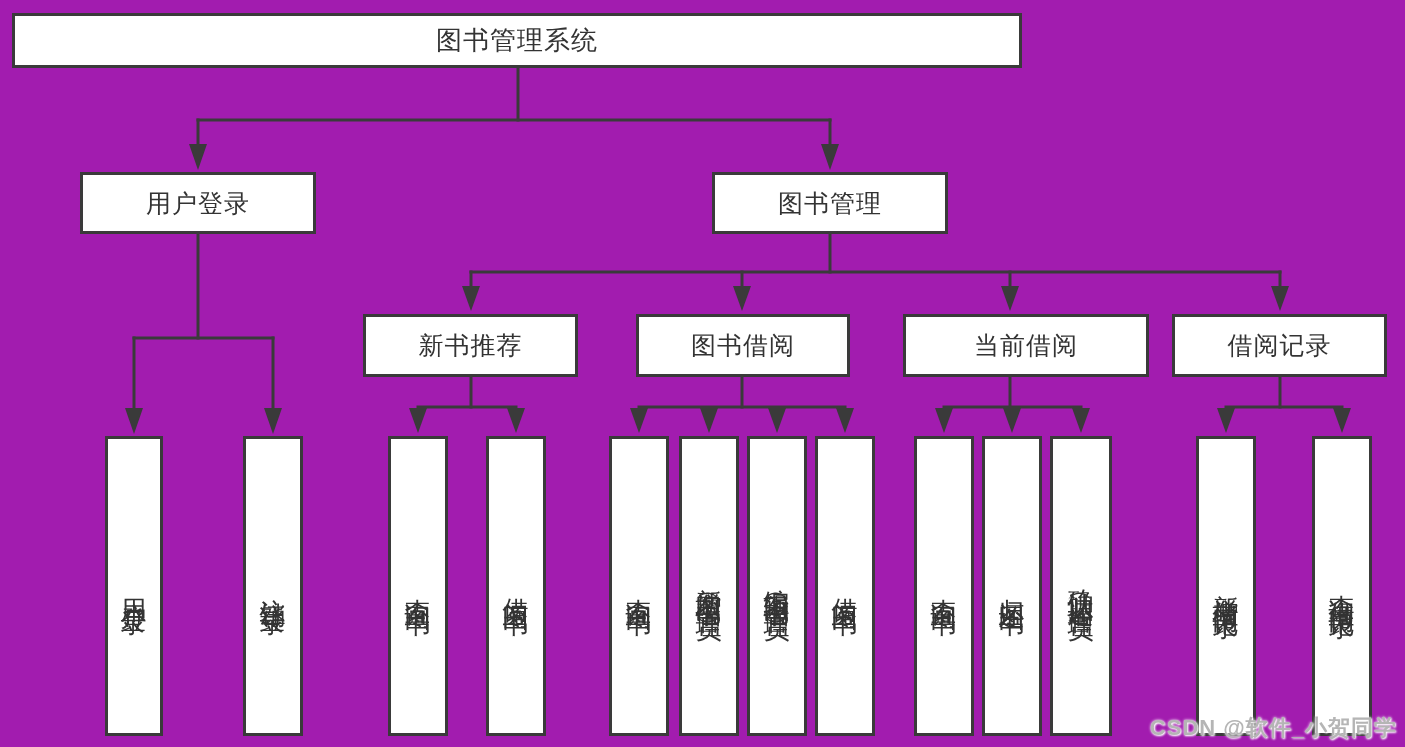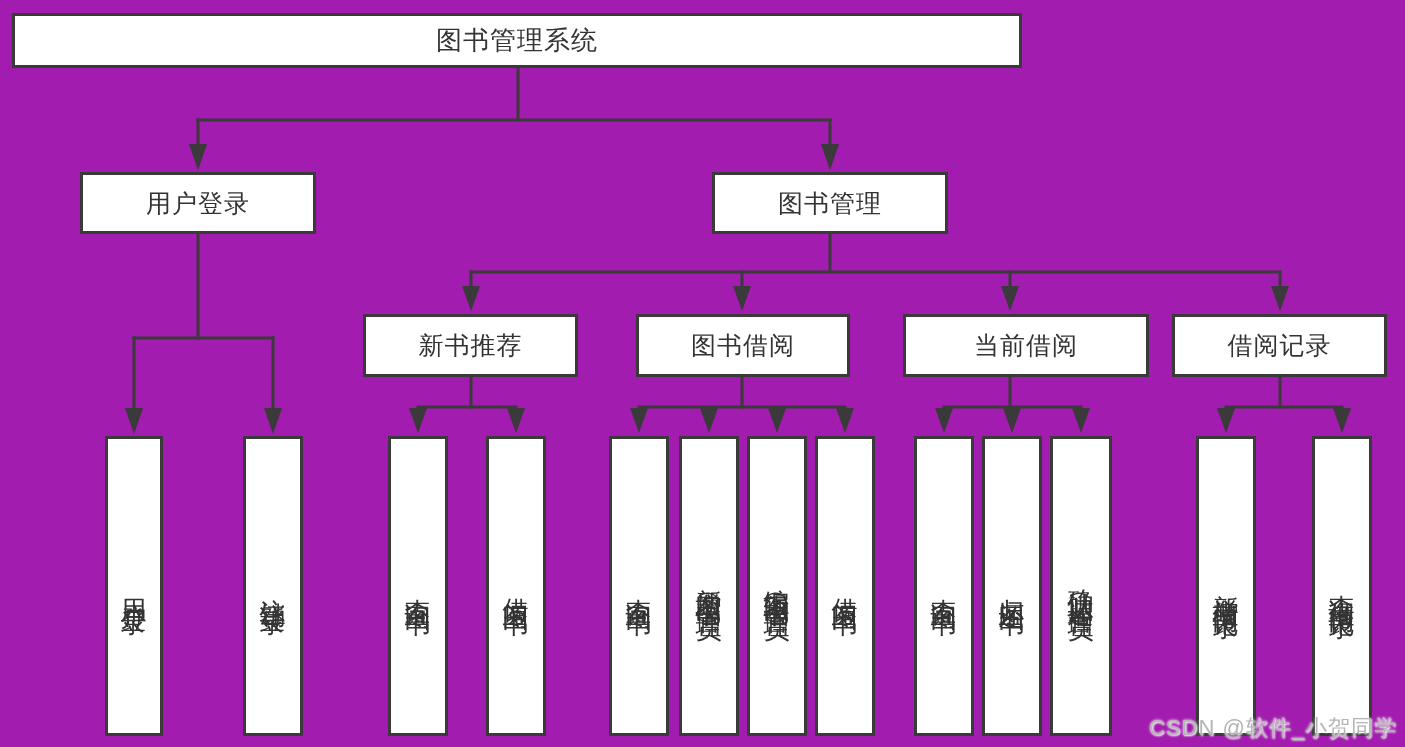--- a/index.html
+++ b/index.html
@@ -59,20 +59,21 @@
   }
   .watermark {
     position: absolute;
     right: 8px;
     bottom: 4px;
     font-size: 22px;
     color: #b5b5b5;
     letter-spacing: 1px;
     text-shadow: 0 0 3px #ffffff, 1px 1px 2px #ffffff;
     white-space: nowrap;
+    font-weight: bold;
   }
 </style>
 </head>
 <body>
 
 <div class="canvas">
 
   <svg class="connectors" viewBox="0 0 1405 747" xmlns="http://www.w3.org/2000/svg">
     <g stroke="#3a3a3a" stroke-width="3" fill="#3a3a3a" stroke-linecap="square">
 

